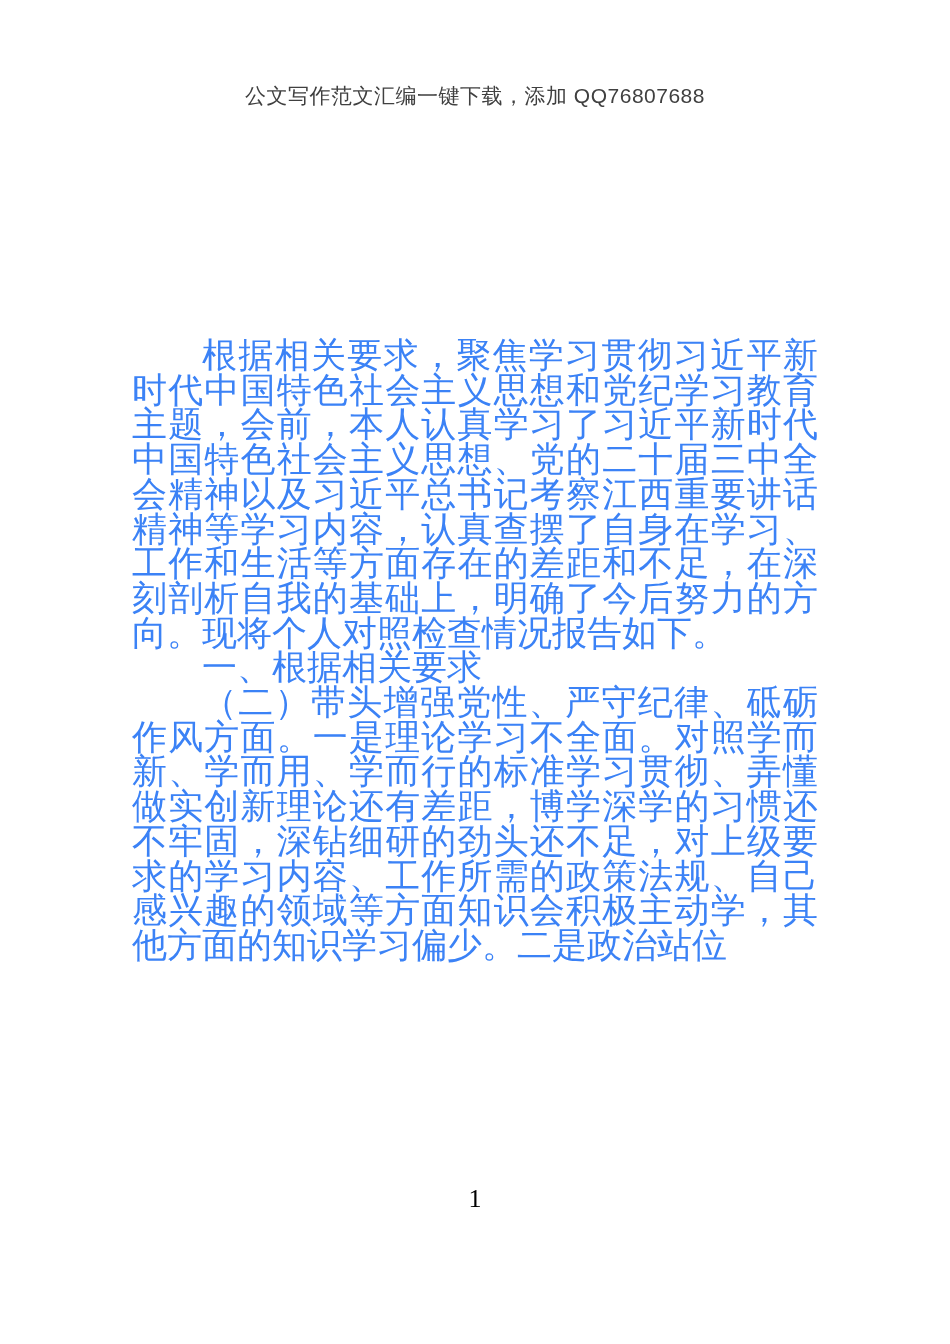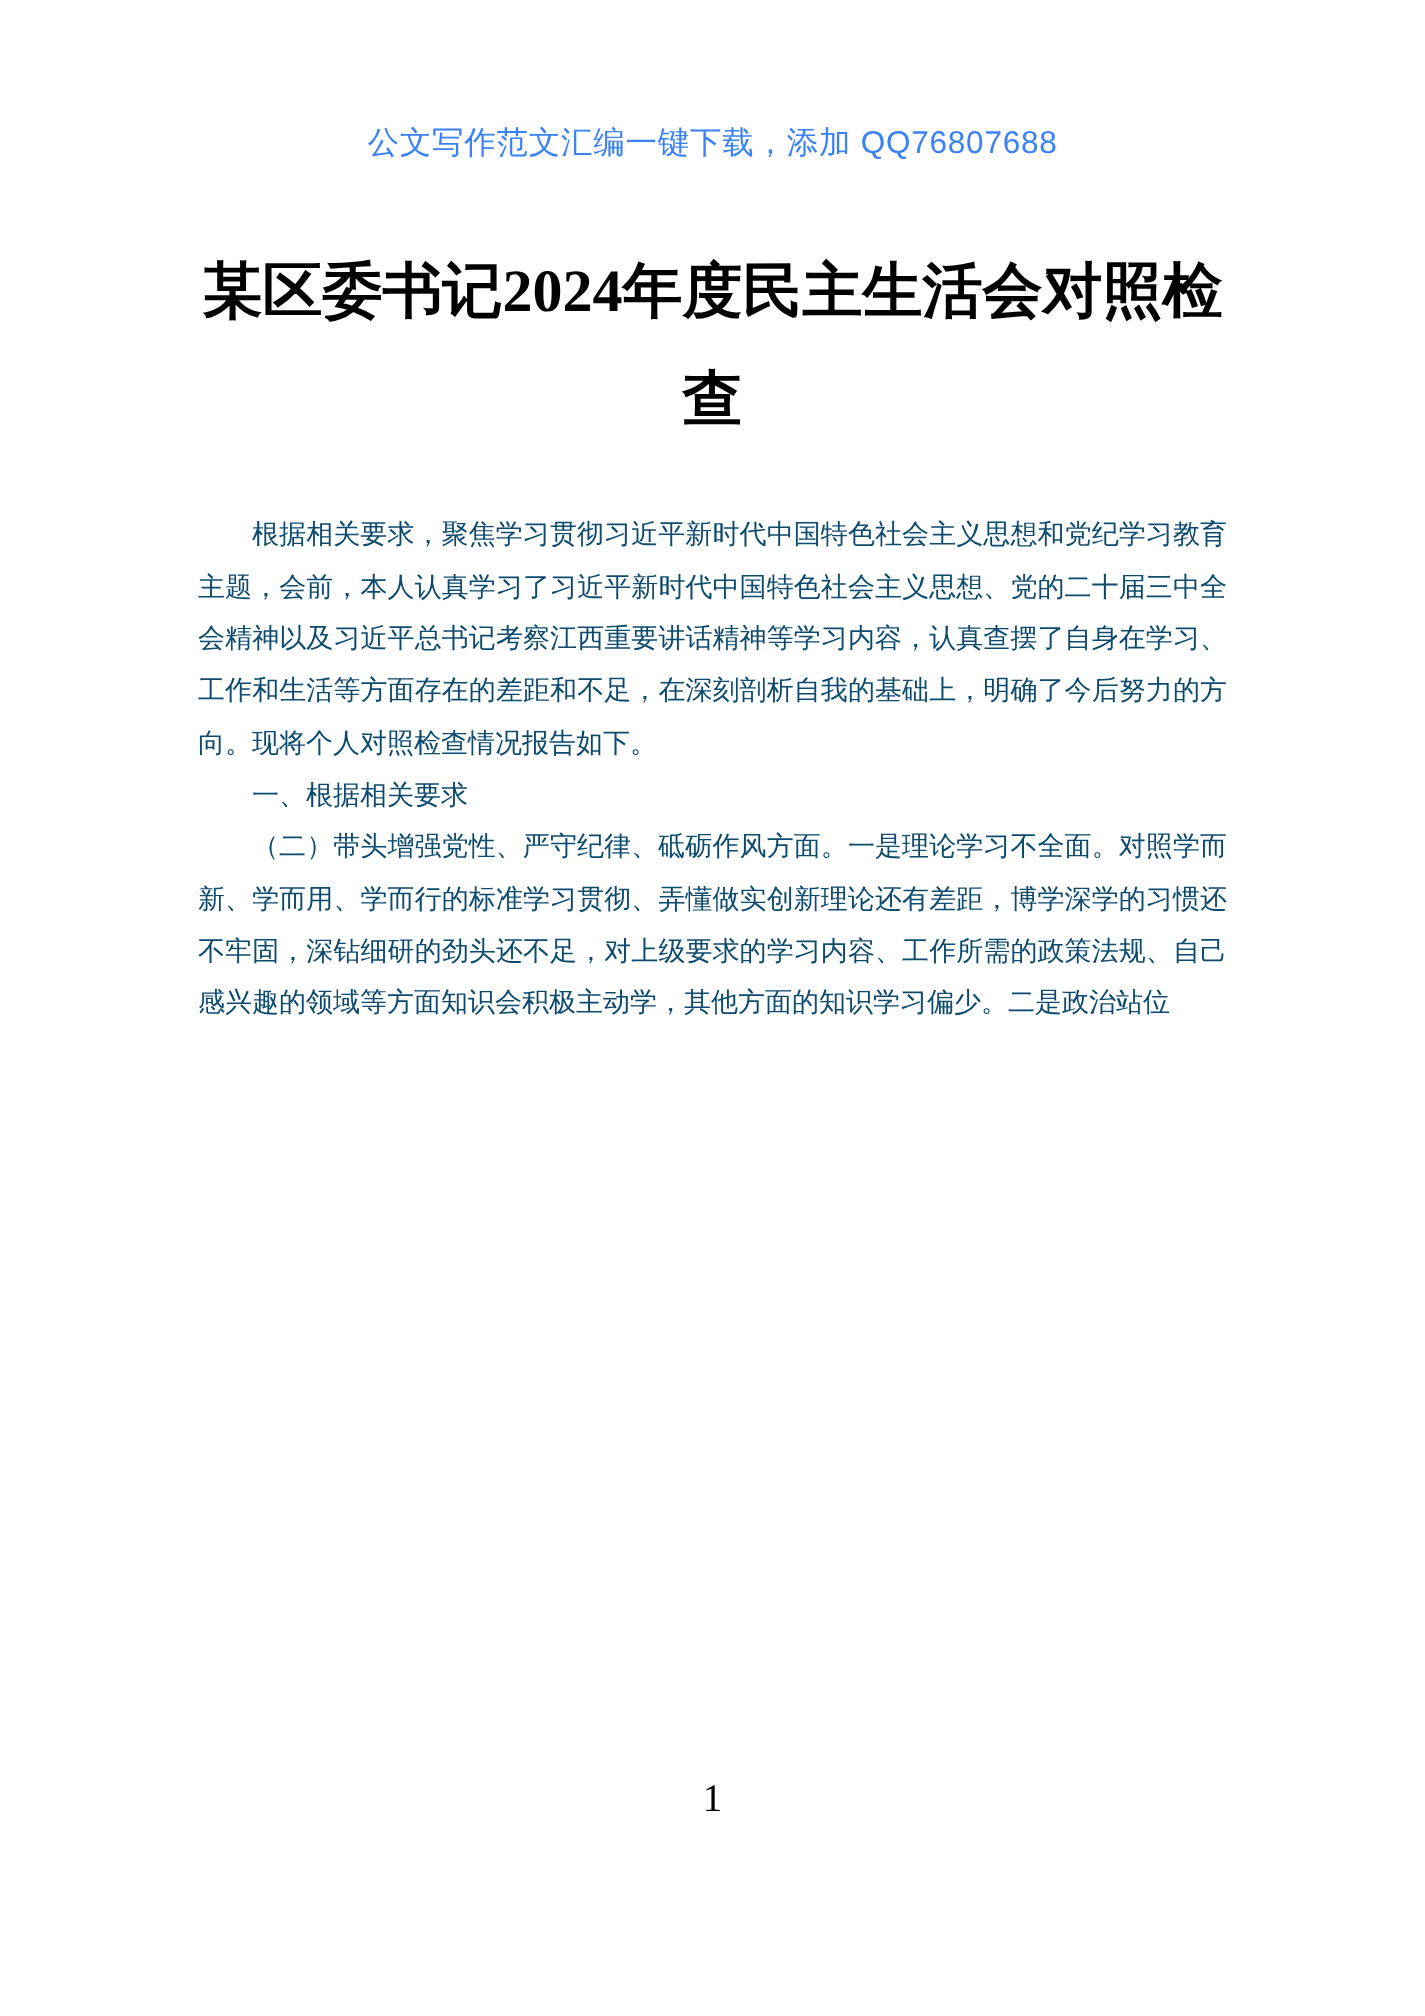--- a/index.html
+++ b/index.html
@@ -18,44 +18,44 @@
   }
   .promo {
     position: absolute;
     top: 84px;
     left: 0;
     width: 100%;
     text-align: center;
     font-family: "Liberation Sans", sans-serif;
     font-size: 21px;
     line-height: 24px;
-    color: #3b82f6;
+    color: #404040;
     letter-spacing: 0.5px;
   }
   .title {
     position: absolute;
     top: 158px;
     left: 132px;
     width: 686px;
     text-align: center;
     font-size: 40px;
     line-height: 72px;
     font-weight: 600;
     color: #000000;
   }
   .content {
     position: absolute;
     top: 339px;
     left: 132px;
     width: 686px;
-    font-size: 18px;
+    font-size: 35px;
     line-height: 34.7px;
     text-align: justify;
     text-justify: inter-character;
-    color: #0c4a6e;
+    color: #3b82f6;
   }
   .content p {
     margin: 0;
     padding: 0;
     text-indent: 2em;
   }
   .page-num {
     position: absolute;
     top: 1184px;
     left: 0;
@@ -67,21 +67,20 @@
   }
 </style>
 </head>
 <body>
 
 <div class="page">
 
   <div class="promo">公文写作范文汇编一键下载，添加 QQ76807688</div>
 
   <div class="title">
-    <div>某区委书记2024年度民主生活会对照检查</div>
   </div>
 
   <div class="content">
       <p>根据相关要求，聚焦学习贯彻习近平新时代中国特色社会主义思想和党纪学习教育主题，会前，本人认真学习了习近平新时代中国特色社会主义思想、党的二十届三中全会精神以及习近平总书记考察江西重要讲话精神等学习内容，认真查摆了自身在学习、工作和生活等方面存在的差距和不足，在深刻剖析自我的基础上，明确了今后努力的方向。现将个人对照检查情况报告如下。</p>
       <p>一、根据相关要求</p>
       <p>（二）带头增强党性、严守纪律、砥砺作风方面。一是理论学习不全面。对照学而新、学而用、学而行的标准学习贯彻、弄懂做实创新理论还有差距，博学深学的习惯还不牢固，深钻细研的劲头还不足，对上级要求的学习内容、工作所需的政策法规、自己感兴趣的领域等方面知识会积极主动学，其他方面的知识学习偏少。二是政治站位</p>
     </div>
 
   <div class="page-num">1</div>
 

